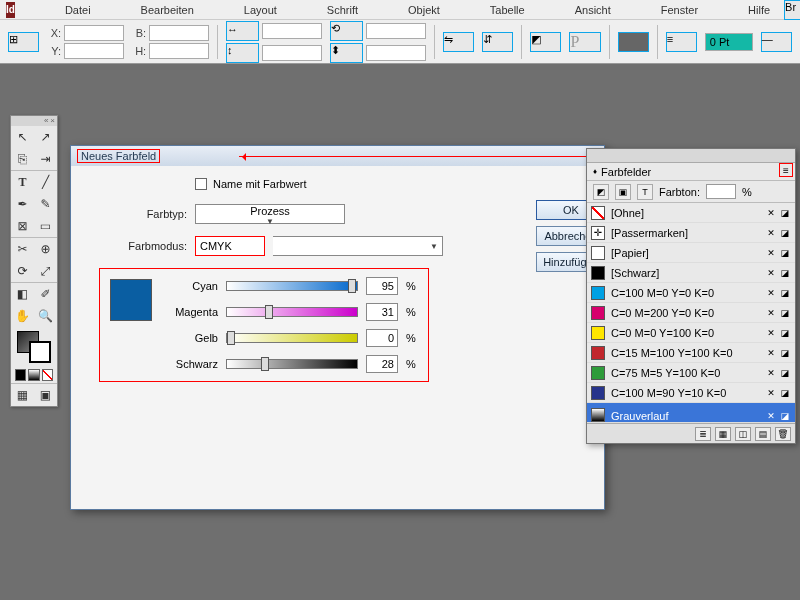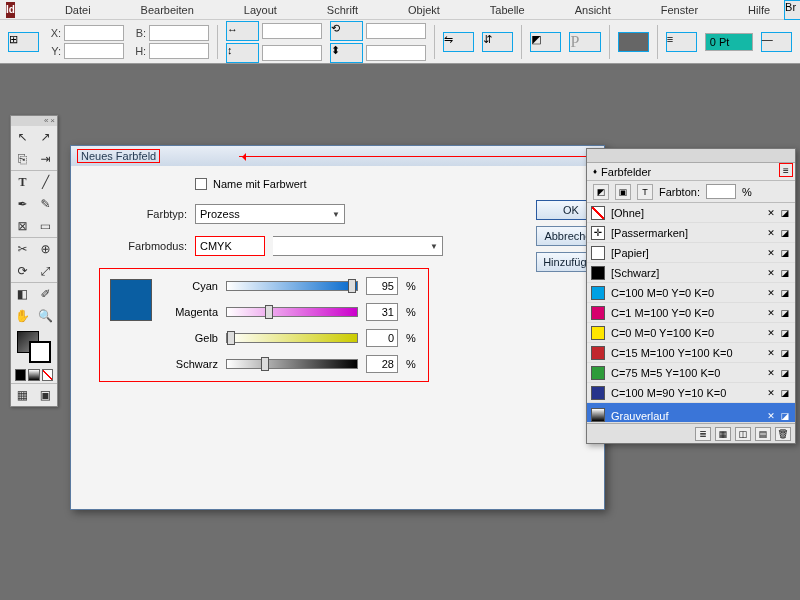--- a/index.html
+++ b/index.html
@@ -231,21 +231,21 @@
     <span>Neues Farbfeld</span>
     <div class="arrow-anno"></div>
   </div>
   <div class="dialog-body">
     <div class="checkbox-row">
       <div class="chk"></div>
       <span>Name mit Farbwert</span>
     </div>
     <div class="form-row">
       <div class="form-label">Farbtyp:</div>
-      <div class="select" style="width:150px;">
+      <div class="select" style="width:150px;flex-direction:column;">
           <span>Prozess</span>
           <span class="caret">▼</span>
         </div>
     </div>
     <div class="form-row">
       <div class="form-label"><span>Farbmodus:</span></div>
       <div class="select red-box" style="width:70px;">
           <span>CMYK</span>
         </div>
       <div class="select" style="width:170px;border-left:none;">
@@ -351,21 +351,21 @@
       <div class="sw-row">
         <div class="sw-chip" style="background: rgb(0, 160, 227);"></div>
         <div class="sw-name">C=100 M=0 Y=0 K=0</div>
         <div class="sw-icons">
           <div class="sw-ic">✕</div>
           <div class="sw-ic">◪</div>
         </div>
       </div>
       <div class="sw-row">
         <div class="sw-chip" style="background: rgb(214, 0, 108);"></div>
-        <div class="sw-name">C=1 M=100 Y=0 K=0</div>
+        <div class="sw-name">C=0 M=200 Y=0 K=0</div>
         <div class="sw-icons">
           <div class="sw-ic">✕</div>
           <div class="sw-ic">◪</div>
         </div>
       </div>
       <div class="sw-row">
         <div class="sw-chip" style="background: rgb(255, 230, 0);"></div>
         <div class="sw-name">C=0 M=0 Y=100 K=0</div>
         <div class="sw-icons">
           <div class="sw-ic">✕</div>

